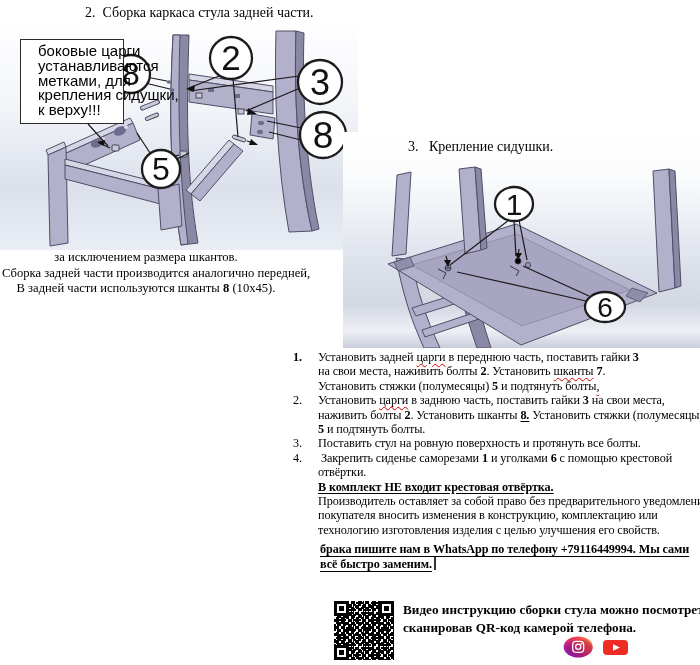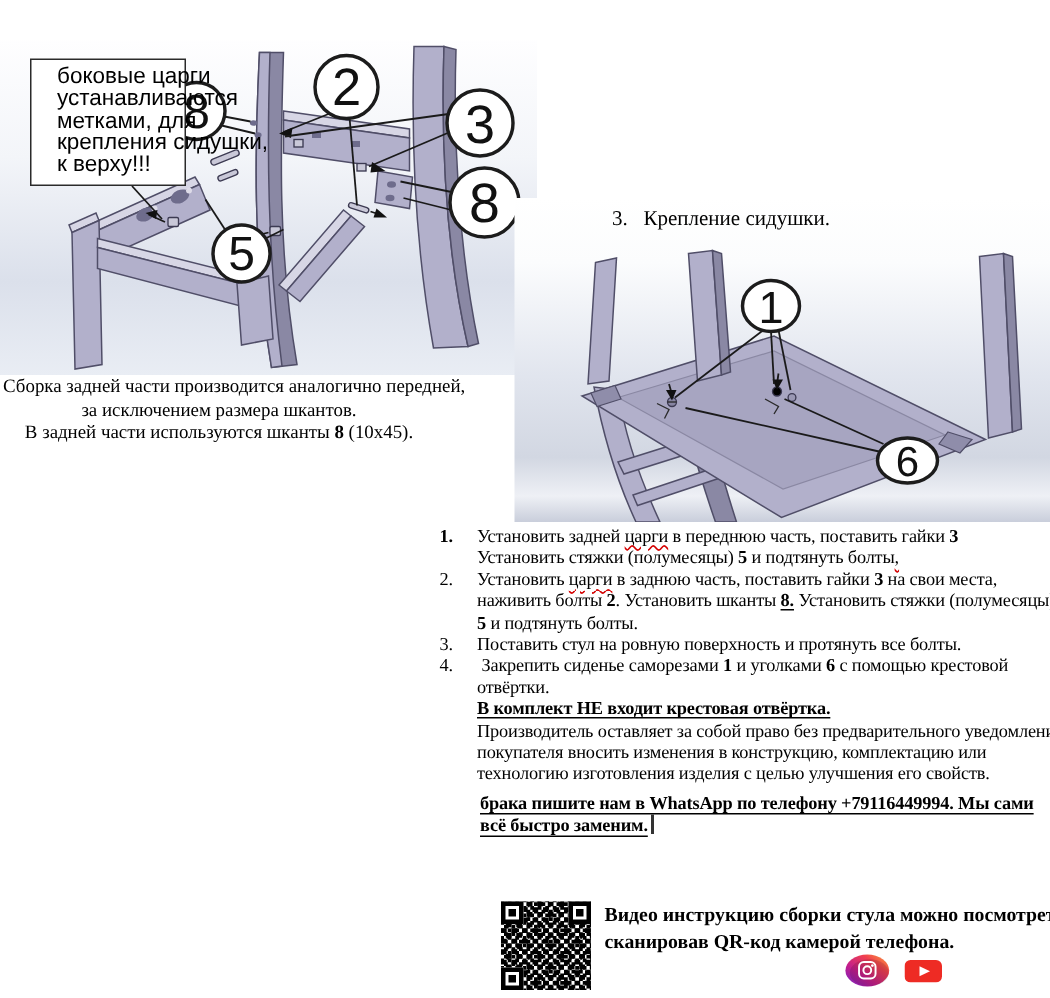--- a/index.html
+++ b/index.html
@@ -70,20 +70,21 @@
   .thin{stroke:#2a2a2a;stroke-width:0.9;fill:none;}
   .co{fill:#ffffff;stroke:#1c1c1c;stroke-width:2.3;}
   .cnum{font-family:"Liberation Sans","DejaVu Sans",sans-serif;fill:#111;text-anchor:middle;}
   .ah{fill:#111;stroke:none;}
 </style>
 </head>
 <body>
 
 <div id="page">
 
+  <div class="title" id="title2">2.&nbsp; Сборка каркаса стула задней части.</div>
 
   <div id="d1">
     <svg width="358" height="223" viewBox="0 0 358 223">
       <g>
 
         <path class="cd" d="M173,8 L189,8 C187,70 185,140 198,216 L181,218 C168,140 170,70 173,8 Z"></path>
         <path class="cf" d="M173,8 L180,8 C178,70 178,140 188,217 L181,218 C168,140 170,70 173,8 Z"></path>
 
         <path class="cf" d="M276,4 L296,4 C294,66 297,138 312,204 L289,205 C277,138 274,66 276,4 Z"></path>
         <path class="cd" d="M296,4 L304,6 C302,68 306,140 319,202 L312,204 C297,138 294,66 296,4 Z"></path>
@@ -189,22 +190,22 @@
     <div id="notebox">
       <div class="nline">боковые царги</div>
       <div class="nline">устанавливаются</div>
       <div class="nline">метками, для</div>
       <div class="nline">крепления сидушки,</div>
       <div class="nline">к верху!!!</div>
     </div>
   </div>
 
   <div id="cap">
+    <div class="capline"><span>за исключением размера шкантов.</span></div>
     <div class="capline"><span>Сборка задней части производится аналогично передней,</span></div>
-    <div class="capline"><span>за исключением размера шкантов.</span></div>
     <div class="capline"><span>В задней части используются шканты </span><span class="b">8</span><span> (10x45).</span></div>
   </div>
 
   <div id="d2wrap">
     <svg width="330" height="186" viewBox="0 0 330 186">
       <g>
 
         <path class="cf" d="M26,96 C32,128 40,156 54,186 L70,186 C56,156 46,126 42,98 Z"></path>
         <path class="cd" d="M88,124 C94,146 100,166 107,186 L121,186 C114,164 108,144 103,122 Z"></path>
         <polygon class="cf" points="42,146 112,124 116,132 46,154"></polygon>
@@ -253,20 +254,21 @@
     </svg>
   </div>
 
   <div class="title" id="title3">3.&nbsp;&nbsp; Крепление сидушки.</div>
 
   <div id="ins">
     <div class="item item-1">
       <div class="inum">1.</div>
       <div class="ibody">
         <div class="tl"><span>Установить задней </span><span class="sq">царги</span><span> в переднюю часть, поставить гайки </span><span class="b">3</span></div>
+        <div class="tl"><span>на свои места, наживить болты </span><span class="b">2</span><span>. Установить </span><span class="sq">шканты</span><span> </span><span class="b">7</span><span>.</span></div>
         <div class="tl"><span>Установить стяжки (полумесяцы) </span><span class="b">5</span><span> и подтянуть болты</span><span class="sq">,</span></div>
       </div>
     </div>
     <div class="item">
       <div class="inum">2.</div>
       <div class="ibody">
         <div class="tl"><span>Установить </span><span class="sq">царги</span><span> в заднюю часть, поставить гайки </span><span class="b">3</span><span> на свои места,</span></div>
         <div class="tl"><span>наживить болты </span><span class="b">2</span><span>. Установить шканты </span><span class="b u">8.</span><span> Установить стяжки (полумесяцы)</span></div>
         <div class="tl"><span class="b">5</span><span> и подтянуть болты.</span></div>
       </div>

